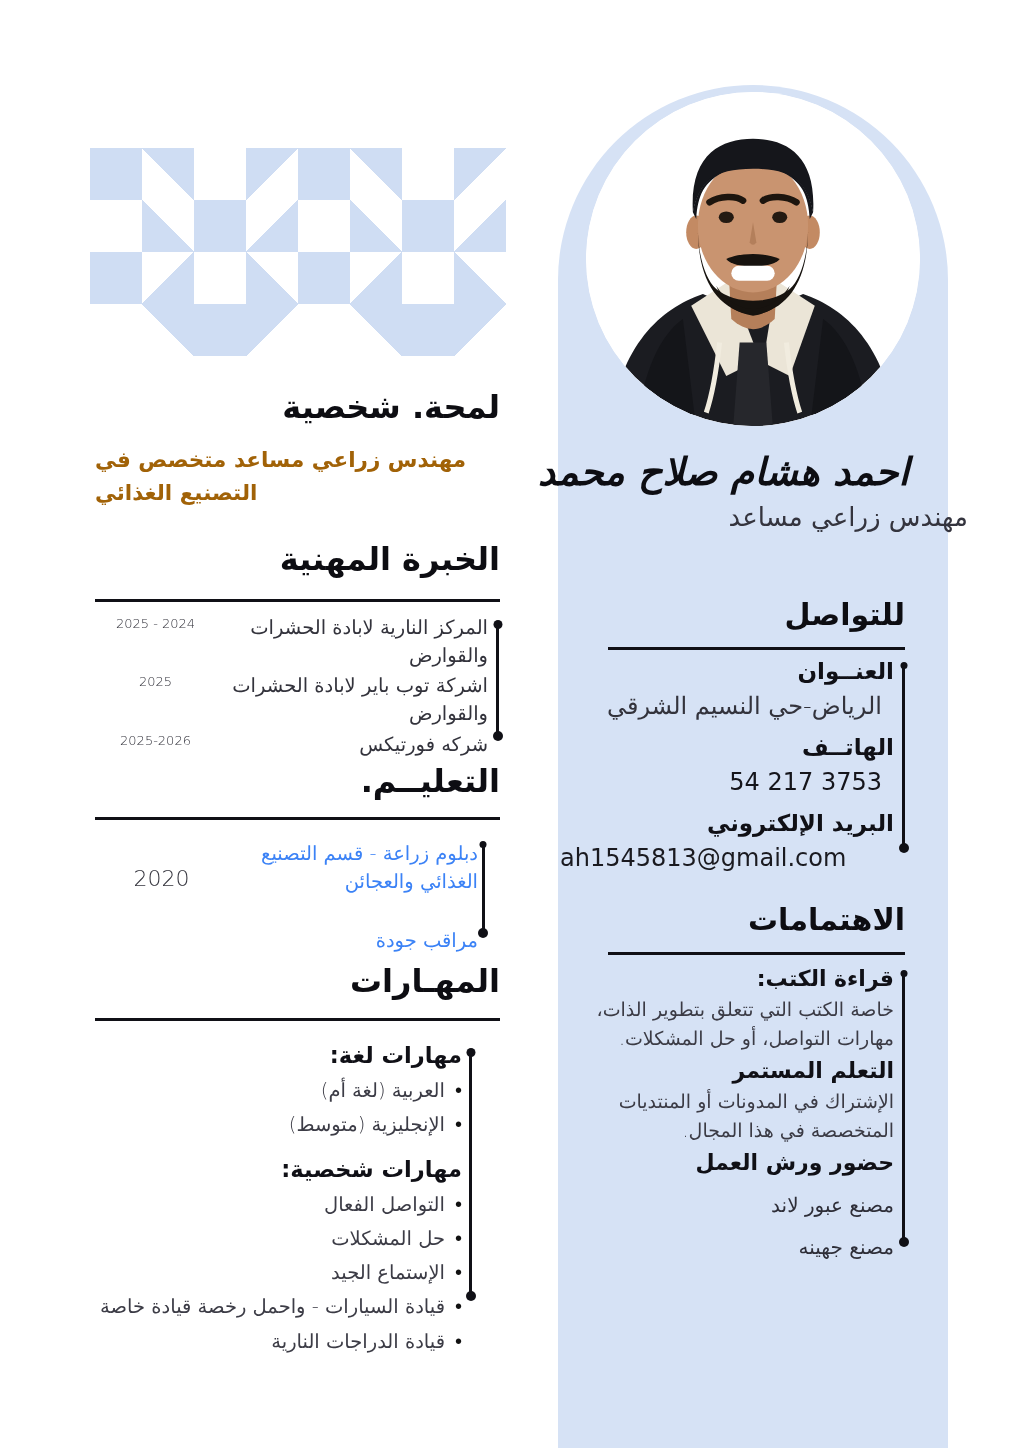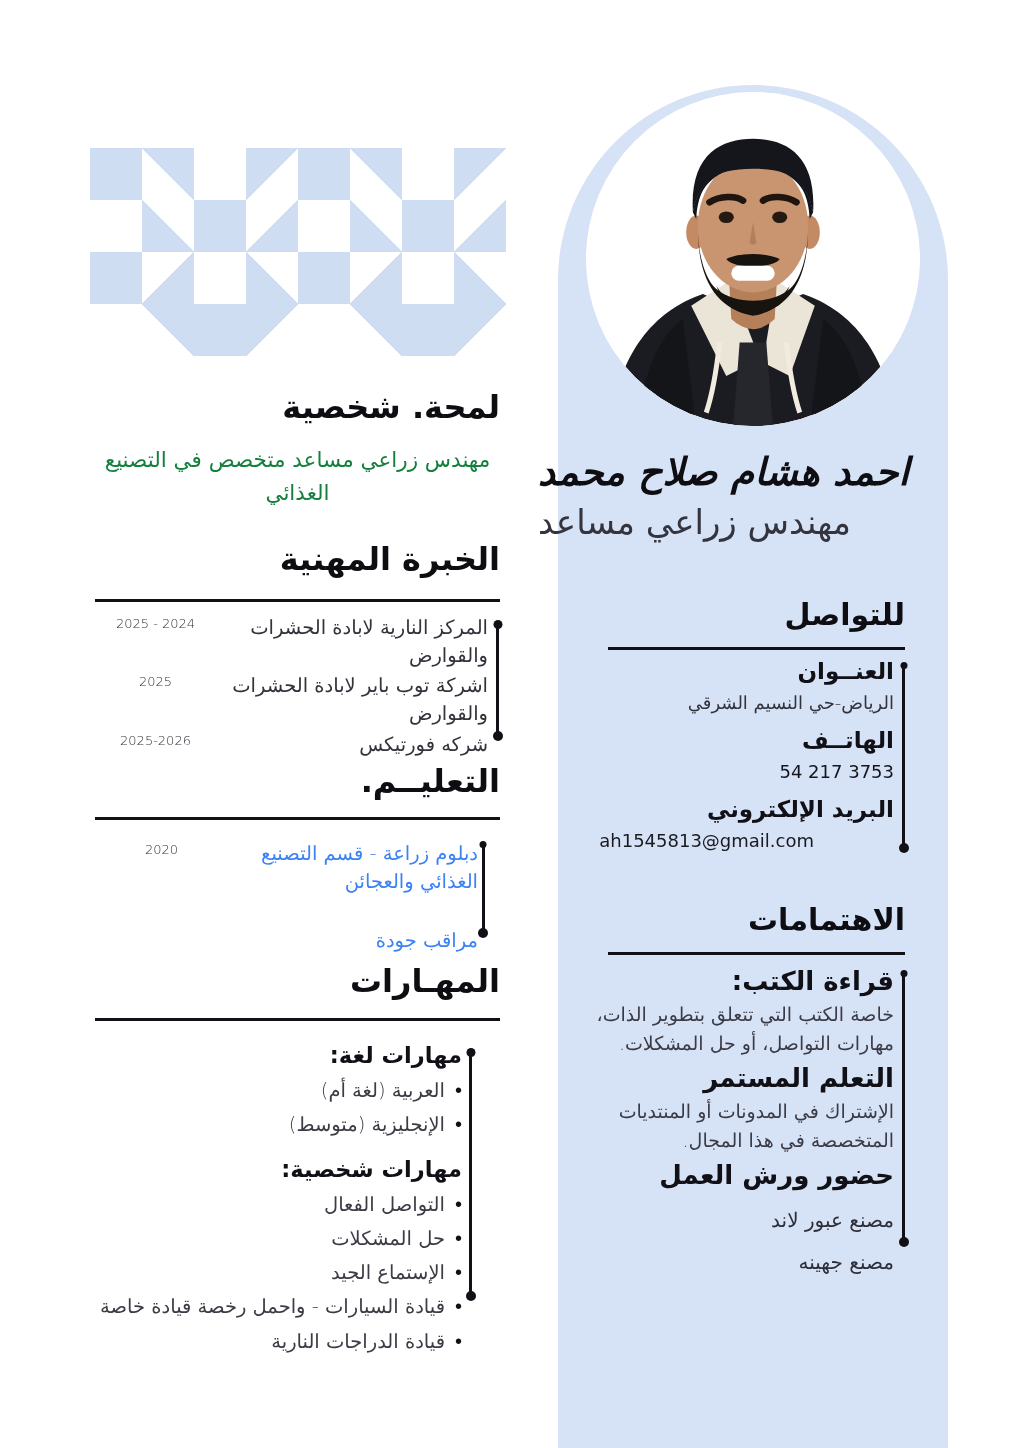--- a/index.html
+++ b/index.html
@@ -31,21 +31,21 @@
   }
   .photo-wrap svg{display:block;width:100%;height:100%;}
 
   .name{
     position:absolute;left:538px;top:450px;width:430px;
     font-size:38px;font-weight:800;text-align:left;direction:rtl;
     color:#0d0d12;letter-spacing:0;font-style:italic;
   }
   .job-title{
     position:absolute;left:538px;top:502px;width:430px;
-    font-size:34px;font-weight:400;text-align:left;direction:rtl;color:#34343e;
+    font-size:26px;font-weight:400;text-align:right;direction:rtl;color:#34343e;
   }
 
   .side-heading{
     position:absolute;left:608px;width:297px;text-align:right;direction:rtl;
     font-size:30px;font-weight:800;color:#0d0d12;
   }
   .side-rule{position:absolute;left:608px;width:297px;height:3px;background:#101016;}
 
   .vline{position:absolute;width:3px;background:#101016;}
   .vline::before,.vline::after{
@@ -53,52 +53,52 @@
     background:#101016;border-radius:50%;
   }
   .vline::before{top:-4px;width:9px;height:9px;}
   .vline::after{bottom:-5px;width:10px;height:10px;}
   .vline.small-top::before{width:7px;height:7px;}
 
   .contact-block{
     position:absolute;left:560px;top:658px;width:334px;text-align:right;direction:rtl;
   }
   .contact-label{font-size:23px;font-weight:800;color:#101016;margin:0 0 8px 0;}
-  .contact-value{font-size:18px;font-weight:300;color:#33333c;margin:0 0 14px 0;}
+  .contact-value{font-size:24px;font-weight:300;color:#33333c;margin:0 12px 14px 0;}
   .contact-value.phone{font-weight:400;color:#15151b;direction:ltr;}
   .contact-value.email{direction:ltr;margin-right:80px;color:#1a1a20;font-weight:400;}
 
   .interests-block{
     position:absolute;left:560px;top:966px;width:334px;text-align:right;direction:rtl;
   }
-  .interest-title{font-size:26px;font-weight:800;color:#101016;margin:0 0 4px 0;}
+  .interest-title{font-size:22px;font-weight:800;color:#101016;margin:0 0 4px 0;}
   .interest-desc{font-size:19px;font-weight:300;color:#3b3b45;line-height:1.5;margin:0 0 6px 0;}
   .interest-extra{font-size:20px;font-weight:300;color:#2e2e38;margin:18px 0 0 0;}
 
   
   .leftcol-heading{
     position:absolute;left:95px;width:405px;text-align:right;direction:rtl;
     font-size:32px;font-weight:800;color:#0d0d12;
   }
   .left-rule{position:absolute;left:95px;width:405px;height:3px;background:#101016;}
 
   .summary-text{
-    position:absolute;left:95px;top:443px;width:405px;text-align:center;direction:rtl;
-    font-size:21.5px;font-weight:400;color:#15803d;line-height:1.55;
+    position:absolute;left:95px;top:443px;width:405px;text-align:left;direction:rtl;
+    font-size:21.5px;font-weight:700;color:#a16207;line-height:1.55;
   }
 
   .exp-area{position:absolute;left:95px;top:614px;width:393px;direction:rtl;}
   .exp-row{display:flex;direction:rtl;margin-bottom:3px;}
   .exp-org{width:262px;text-align:right;font-size:19.5px;font-weight:300;color:#33333c;line-height:1.42;padding-left:10px;}
   .exp-date{flex:1;text-align:center;font-size:13px;font-weight:300;color:#33333c;direction:ltr;padding-top:2px;}
 
   .edu-area{position:absolute;left:95px;top:840px;width:383px;direction:rtl;}
   .edu-row{display:flex;direction:rtl;}
   .edu-title{width:250px;text-align:right;font-size:19.5px;font-weight:300;color:#3b82f6;line-height:1.45;}
-  .edu-date{flex:1;text-align:center;font-size:13px;font-weight:300;color:#33333c;direction:ltr;padding-top:2px;}
+  .edu-date{flex:1;text-align:center;font-size:22px;font-weight:300;color:#33333c;direction:ltr;padding-top:2px;margin-top:24px;}
   .edu-row.second{margin-top:30px;}
 
   .skills-area{position:absolute;left:95px;top:1042px;width:367px;text-align:right;direction:rtl;}
   .skill-group-title{font-size:22.5px;font-weight:800;color:#101016;margin:0 0 8px 0;}
   .skill-list{list-style:none;margin:0 0 16px 0;padding:0;}
   .skill-list li{
     font-size:19.5px;font-weight:300;color:#3c3c46;line-height:1.45;margin-bottom:5px;
   }
   .skill-list li::before{content:"•";font-size:20px;color:#111;margin-left:10px;}
 </style>

